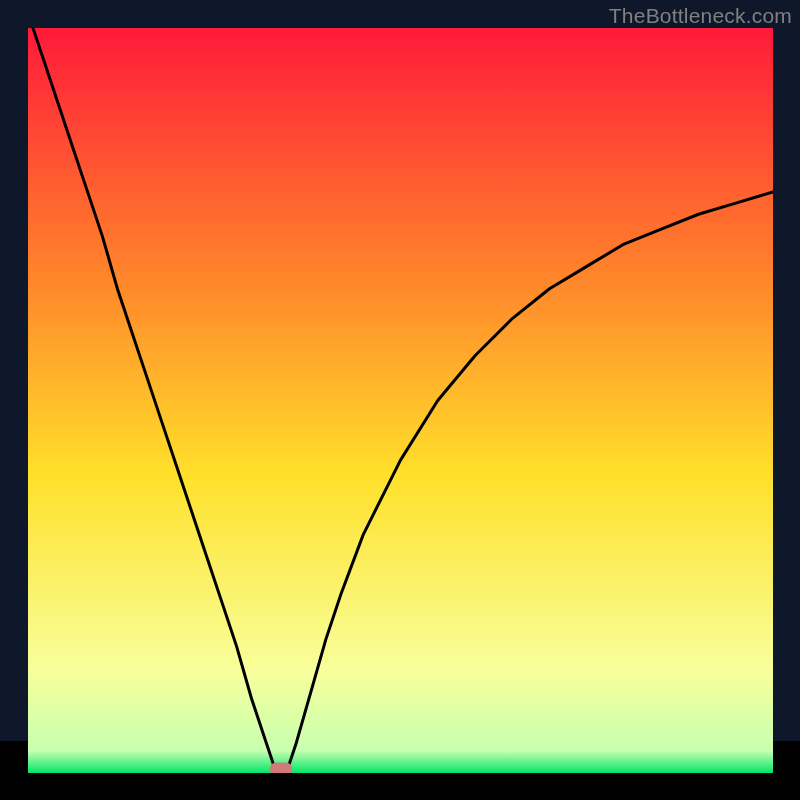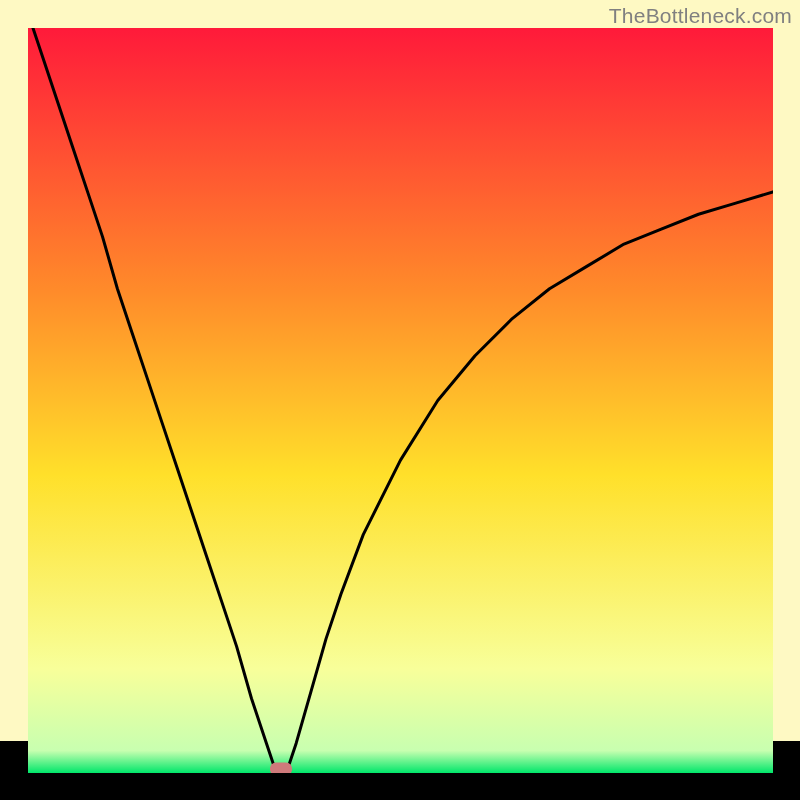--- a/index.html
+++ b/index.html
@@ -8,21 +8,21 @@
     width: 800px;
     height: 800px;
     background: #000;
     overflow: hidden;
     font-family: Arial, Helvetica, sans-serif;
   }
   .outer {
     position: relative;
     width: 800px;
     height: 741px;
-    background: #fef9c3;
+    background: #0f172a;
   }
   .plot {
     position: absolute;
     left: 28px;
     top: 28px;
     width: 745px;
     height: 745px;
     overflow: hidden;
   }
   .watermark {

